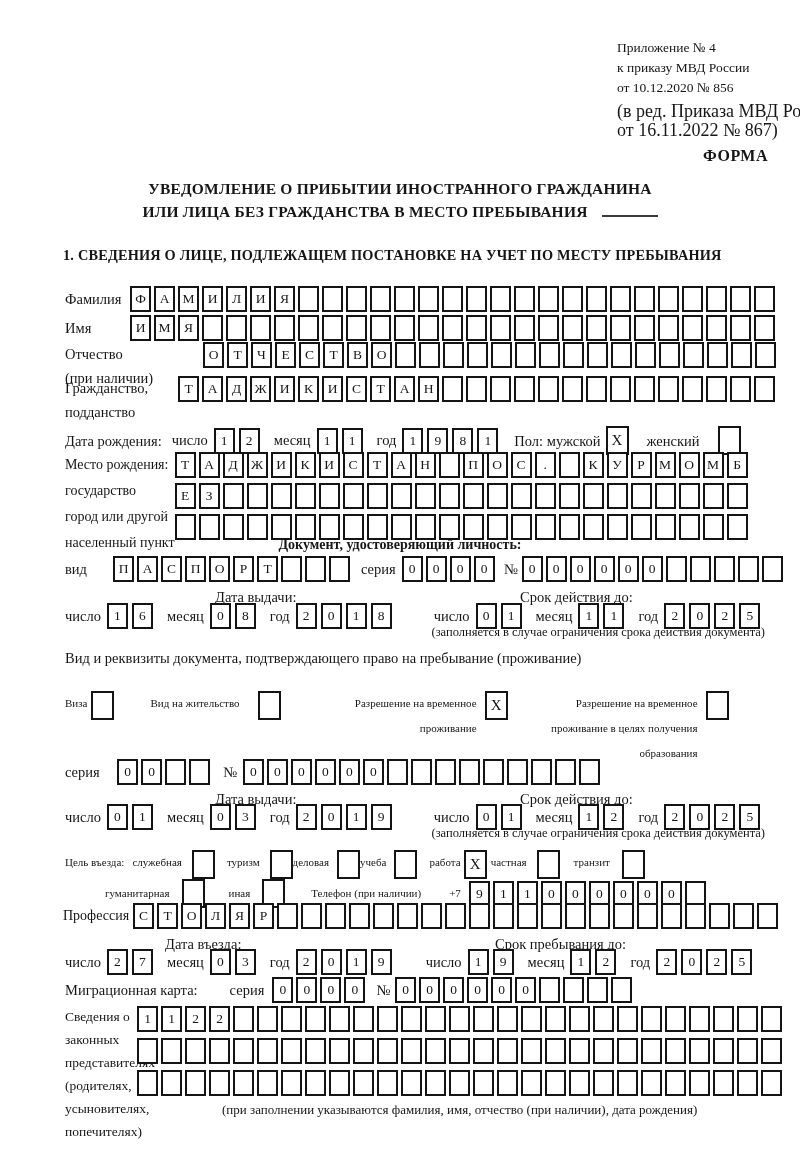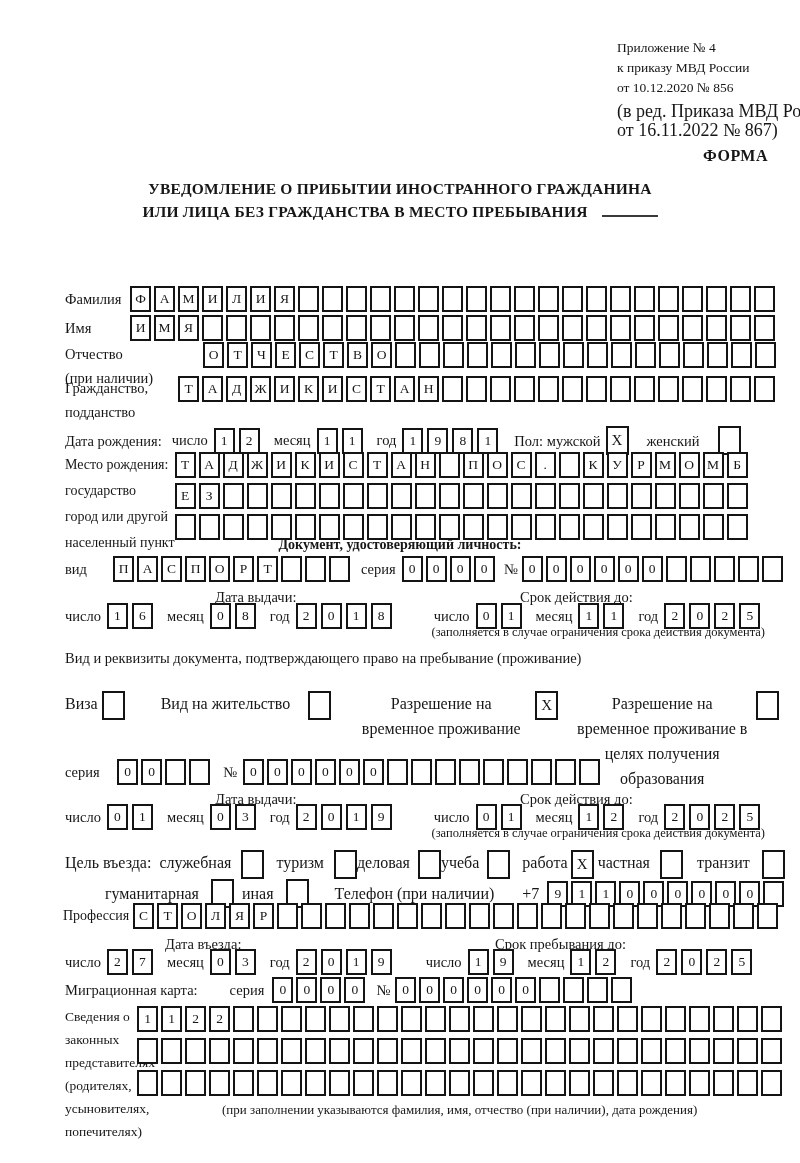--- a/index.html
+++ b/index.html
@@ -13,21 +13,21 @@
   .mid{align-items:center}
   .cells{display:inline-flex;flex:none}
   .cell{width:17px;height:22px;border:2px solid #141414;margin-right:3px;text-align:center;
         line-height:22px;font-size:13.5px;flex:none;background:#fff}
   .dg{display:inline-flex;align-items:center;flex:none}
   .dg .cell{margin-right:4px}
   .dl{font-size:14.5px;margin:0 6px 0 10px;white-space:nowrap}
   .dl.first{margin-left:0}
   .cb{width:19px;height:25px;border:2px solid #141414;text-align:center;line-height:25px;
       font-size:15px;flex:none;display:inline-block;background:#fff}
-  .opt{font-size:16px;line-height:25px;text-align:center}
+  .opt{font-size:11px;line-height:25px;text-align:right}
   .note{font-size:12.5px;white-space:nowrap}
   .appendix{font-size:13.5px;line-height:20px}
   .amendment{font-size:18px;line-height:19px;margin-top:4px}
   .forma{font-weight:bold;font-size:16px;letter-spacing:0.5px}
   .title{width:100%;text-align:center;font-weight:bold;font-size:15.5px;letter-spacing:0.2px;white-space:nowrap}
   .uline{display:inline-block;width:56px;border-bottom:2px solid #3a3a3a;margin-left:14px}
   .sect{font-weight:bold;font-size:14.3px;letter-spacing:0.2px;white-space:nowrap}
   .ctr{width:100%;text-align:center}
   .replbl{font-size:13.5px;line-height:23px}
 </style>
@@ -45,20 +45,21 @@
       <div>от 16.11.2022 № 867)</div>
     </div>
   </div>
   <div class="abs forma" style="top:147px;left:703px">ФОРМА</div>
 
   <div class="abs title" style="top:203px;left:0">
     <span>ИЛИ ЛИЦА БЕЗ ГРАЖДАНСТВА В МЕСТО ПРЕБЫВАНИЯ</span><span class="uline"></span>
   </div>
   <div class="abs title" style="top:180px;left:0">УВЕДОМЛЕНИЕ О ПРИБЫТИИ ИНОСТРАННОГО ГРАЖДАНИНА</div>
 
+  <div class="abs sect" style="top:247px;left:63px">1. СВЕДЕНИЯ О ЛИЦЕ, ПОДЛЕЖАЩЕМ ПОСТАНОВКЕ НА УЧЕТ ПО МЕСТУ ПРЕБЫВАНИЯ</div>
 
   <div class="abs row" style="top:286px;left:65px">
     <span class="lbl" style="width:65px">Фамилия</span>
     <span class="cells">
         <span class="cell">Ф</span>
         <span class="cell">А</span>
         <span class="cell">М</span>
         <span class="cell">И</span>
         <span class="cell">Л</span>
         <span class="cell">И</span>
@@ -486,21 +487,21 @@
     <span class="cb" style="margin-left:3px">X</span>
     <span class="opt" style="margin-left:4px">частная</span>
     <span class="cb" style="margin-left:10px"></span>
     <span class="opt" style="margin-left:14px">транзит</span>
     <span class="cb" style="margin-left:12px"></span>
   </div>
 
   <div class="abs row mid" style="top:879px;left:105px">
     <span class="opt">гуманитарная</span>
     <span class="cb" style="margin-left:12px"></span>
-    <span class="opt" style="margin-left:8px">иная</span>
+    <span class="opt" style="margin-left:24px">иная</span>
     <span class="cb" style="margin-left:12px"></span>
     <span class="opt" style="margin-left:26px">Телефон (при наличии)</span>
     <span class="opt" style="margin-left:28px">+7</span>
     <span class="cells" style="margin-left:8px">
         <span class="cell">9</span>
         <span class="cell">1</span>
         <span class="cell">1</span>
         <span class="cell">0</span>
         <span class="cell">0</span>
         <span class="cell">0</span>

